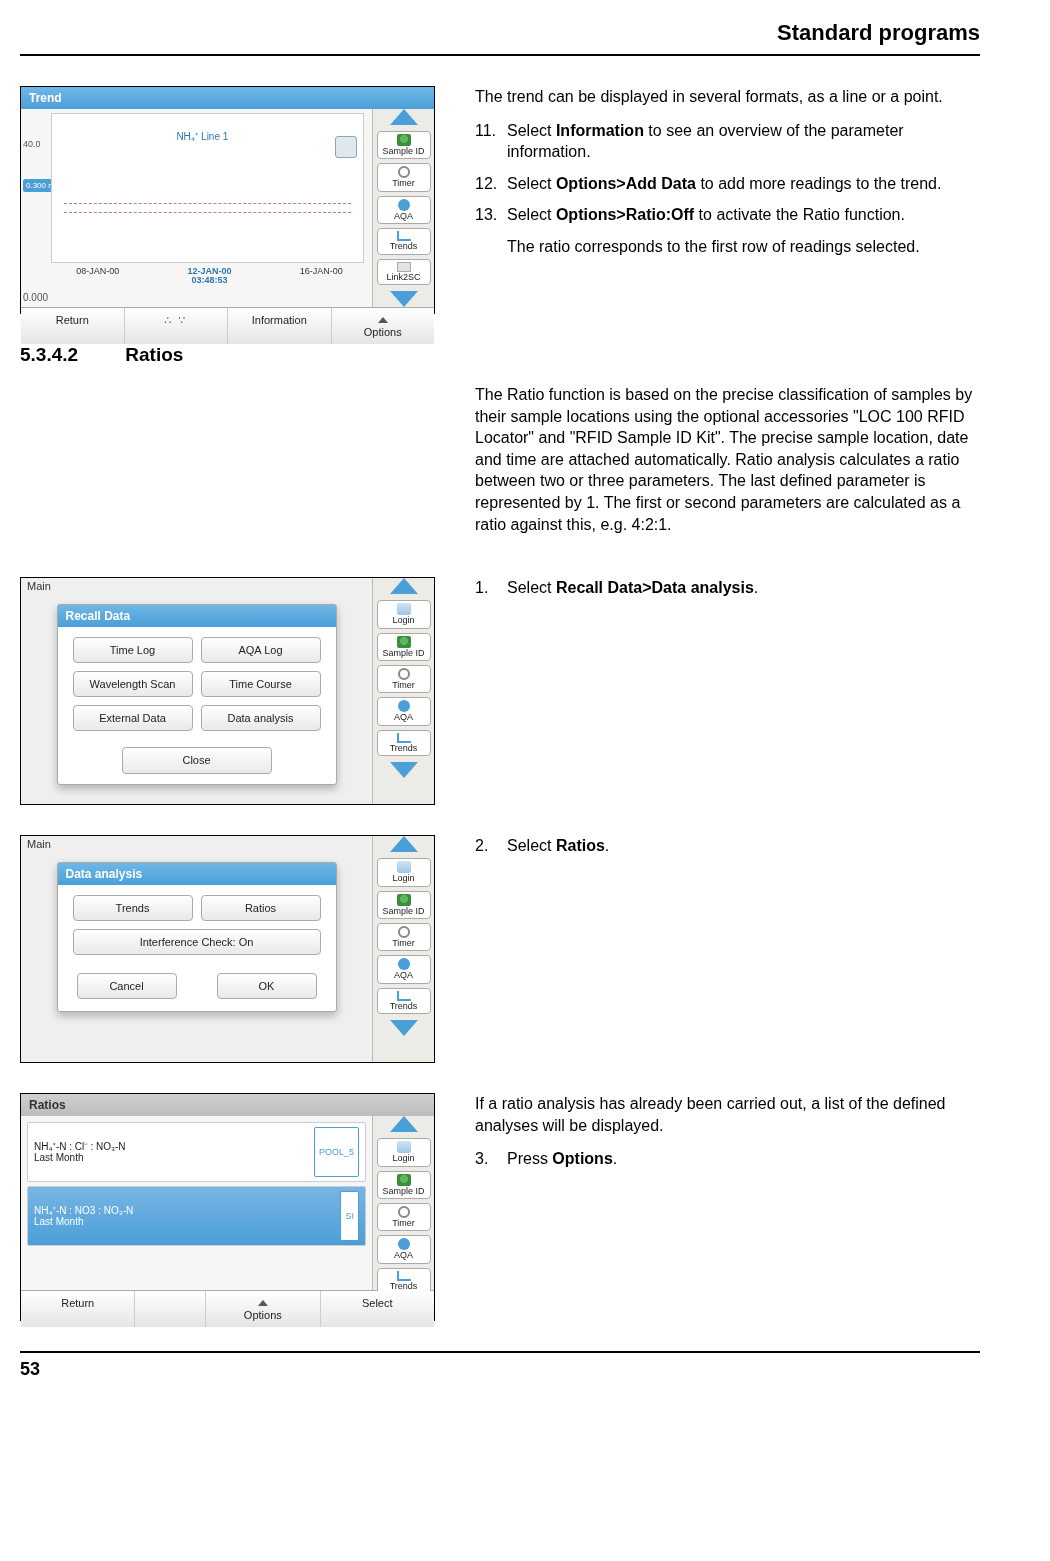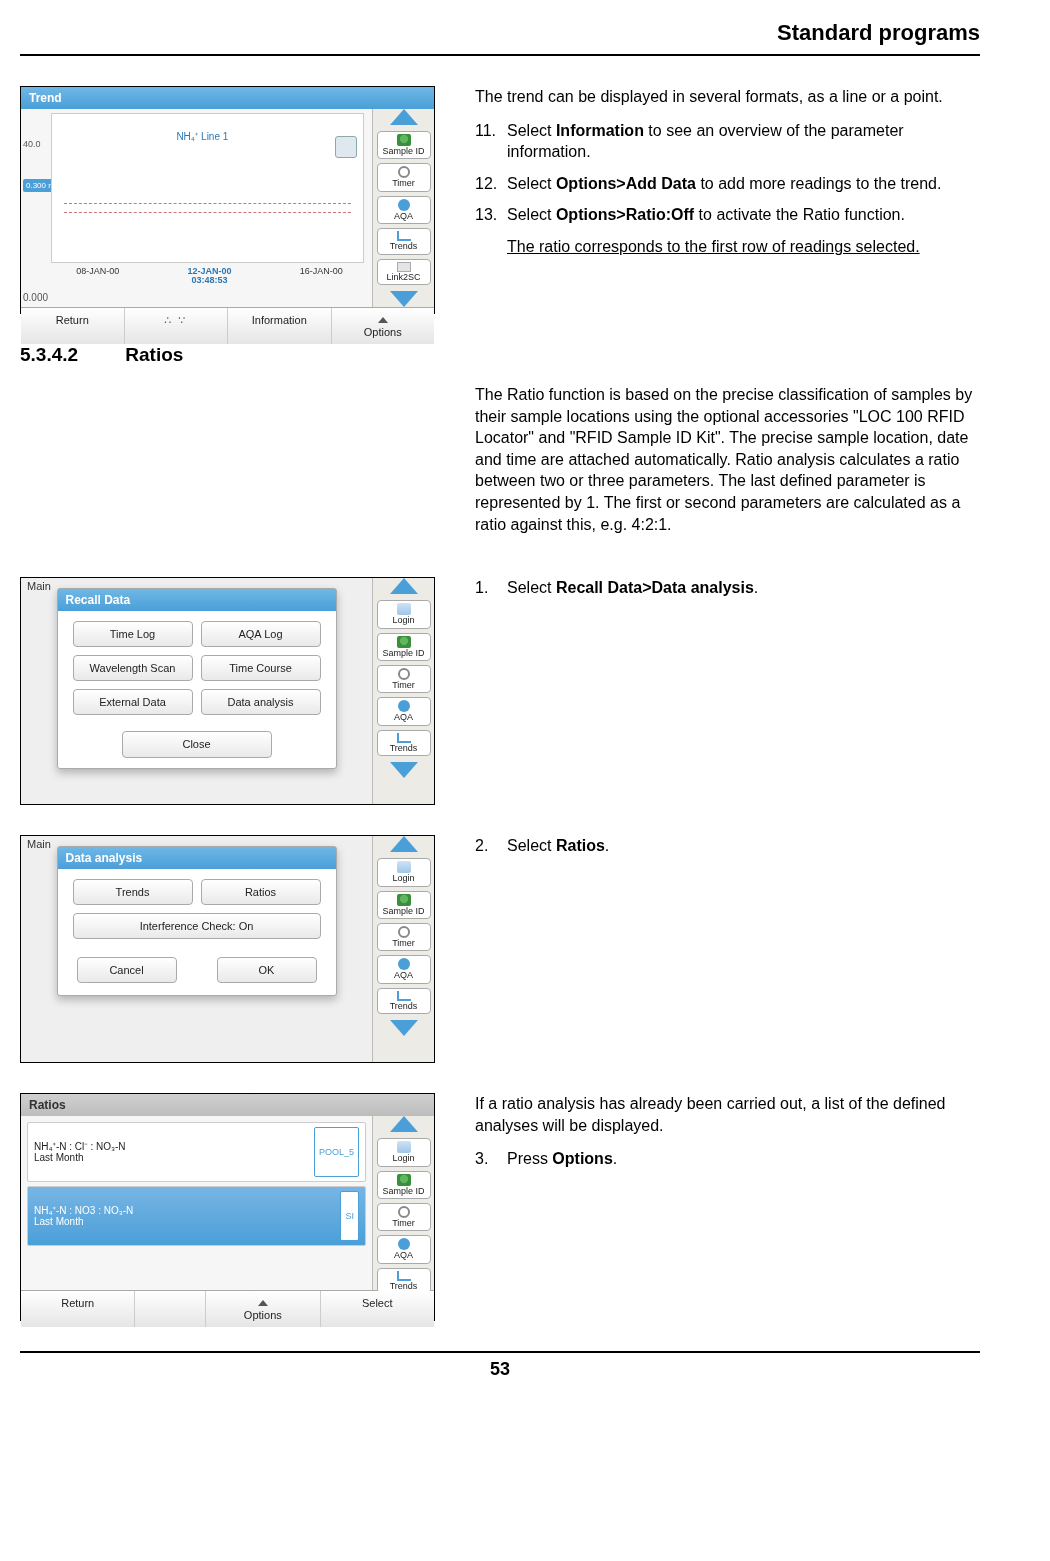--- a/index.html
+++ b/index.html
@@ -13,35 +13,35 @@
   }
   .page-header {
     text-align: right;
     font-weight: bold;
     font-size: 22px;
     border-bottom: 2px solid #000;
     padding-bottom: 8px;
     margin-bottom: 30px;
   }
   .page-footer {
-    text-align: center;
+    text-align: left;
     font-weight: bold;
     font-size: 18px;
     border-top: 2px solid #000;
     padding-top: 6px;
     margin-top: 30px;
   }
   .row { display: flex; gap: 40px; align-items: flex-start; margin-bottom: 30px; }
   .col-left { width: 415px; flex: none; }
   .col-right { flex: 1; }
   .text-para { margin-bottom: 12px; line-height: 1.35; }
   .num-item { display: flex; margin-bottom: 10px; line-height: 1.35; }
   .num-item .num { width: 32px; flex: none; font-weight: normal; }
   .num-item .txt { flex: 1; }
-  .sub-para { margin-left: 32px; margin-bottom: 10px; line-height: 1.35; text-decoration: underline; }
+  .sub-para { margin-left: 32px; margin-bottom: 10px; line-height: 1.35; }
   .section-heading { font-weight: bold; font-size: 19px; margin: 20px 0 18px 0; }
   .section-heading .sec-num { display: inline-block; width: 100px; }
   b { font-weight: bold; }
 
   
   .device {
     border: 1px solid #000;
     background: #eee;
     font-size: 12px;
     position: relative;
@@ -73,21 +73,21 @@
   .chart-icon { position: absolute; right: 6px; top: 22px; width: 22px; height: 22px; background: #dfe7ef; border: 1px solid #8aa; border-radius: 3px; }
   .chart-hrule { position: absolute; left: 4%; right: 4%; border-top: 1px dashed #c77; }
   .chart-x { display: flex; justify-content: space-around; font-size: 9px; color: #333; margin-left: 26px; }
   .chart-x .xv { text-align: center; line-height: 1.05; }
   .chart-x .xv.sel { color: #2a77b3; font-weight: bold; }
   .axis-ylab { position: absolute; left: 2px; top: 30px; font-size: 9px; color: #555; }
   .axis-ylab2 { position: absolute; left: 2px; bottom: 4px; font-size: 10px; color: #555; }
   .axis-unit { position: absolute; left: 2px; top: 70px; font-size: 8px; color: #fff; background: #4a9fd8; padding: 2px 3px; border-radius: 2px; }
 
   
-  .modal { background: #fff; border: 1px solid #aaa; border-radius: 3px; margin: 4px auto; width: 280px; box-shadow: 0 4px 8px rgba(0,0,0,0.25); }
+  .modal { background: #fff; border: 1px solid #aaa; border-radius: 3px; margin: 20px auto; width: 280px; box-shadow: 0 4px 8px rgba(0,0,0,0.25); }
   .modal .mtitle { background: linear-gradient(#6fb7e6,#4a9fd8); color: #fff; font-weight: bold; padding: 4px 8px; font-size: 12px; }
   .modal .mbody { padding: 10px 8px; display: flex; flex-wrap: wrap; gap: 8px; justify-content: center; }
   .mbtn { background: linear-gradient(#fff,#e9e9e9); border: 1px solid #aaa; border-radius: 4px; padding: 6px 0; text-align: center; font-size: 11px; width: 120px; line-height: 1.1; }
   .mbtn.wide { width: 150px; margin-top: 8px; }
   .modal .mfoot { display: flex; justify-content: center; gap: 40px; padding: 8px 8px 12px 8px; }
   .main-frame-label { position: absolute; left: 6px; top: 2px; font-size: 11px; color: #333; }
 
   
   .list-row { background: #fff; border: 1px solid #ccc; border-radius: 2px; margin: 4px 4px; padding: 4px 6px; font-size: 10px; display: flex; justify-content: space-between; align-items: center; }
   .list-row.sel { background: linear-gradient(#78b5e4,#4a9fd8); color: #fff; }

